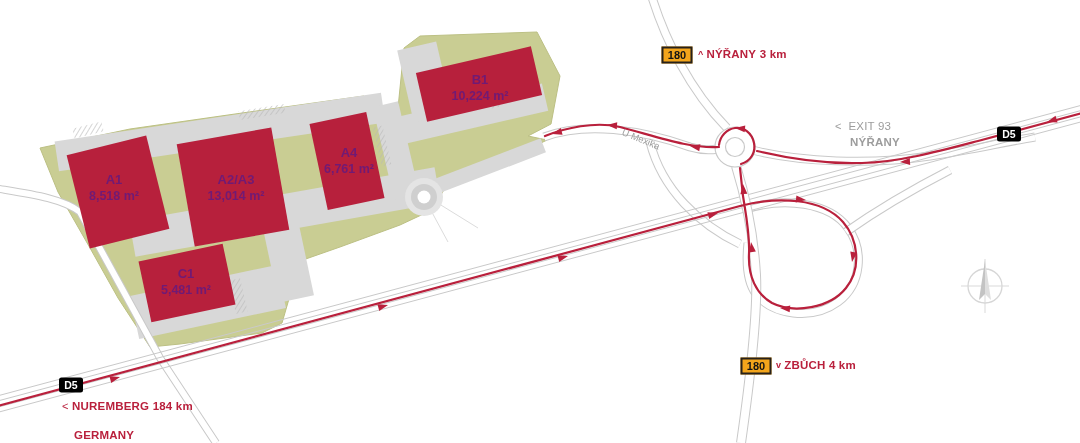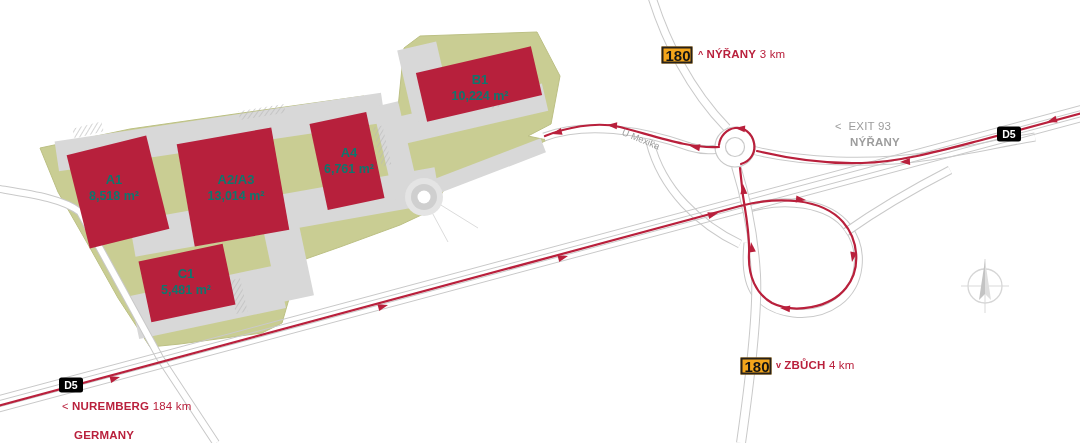--- a/index.html
+++ b/index.html
@@ -2,35 +2,35 @@
 <html><head>
 <meta charset="utf-8">
 <style>
   html,body{margin:0;padding:0;background:#fff;}
   #stage{position:relative;width:1080px;height:443px;background:#ffffff;overflow:hidden;
          font-family:"Liberation Sans",sans-serif;}
   #map-svg{position:absolute;left:0;top:0;}
 
   
   .lbl{position:absolute;white-space:nowrap;}
-  .bldg{transform:translate(-50%,-50%);text-align:center;color:#0f766e;line-height:17px;}
+  .bldg{transform:translate(-50%,-50%);text-align:center;color:#701a75;line-height:17px;}
   .bldg .bname{font-weight:bold;font-size:13px;display:block;}
   .bldg .barea{font-weight:bold;font-size:12.5px;display:block;}
 
   .dir{color:#b9203c;font-size:11.5px;font-weight:bold;letter-spacing:.2px;}
-  .dir .dist{font-weight:normal;}
+  .dir .dist{font-weight:bold;}
   .dir .caret{font-size:9px;font-weight:bold;vertical-align:1px;margin-right:3px;}
   .dir .chev{font-weight:normal;font-size:11px;}
   .graytxt{color:#9c9c9c;}
   .right-align{text-align:right;}
   .line2{display:block;}
 
   .badge180{position:absolute;transform:translate(-50%,-50%);width:27px;height:13px;
-    background:#f3a51b;border:2px solid #27211a;color:#141414;font-weight:bold;font-size:15px;
-    display:flex;align-items:center;justify-content:flex-end;line-height:1;}
+    background:#f3a51b;border:2px solid #27211a;color:#141414;font-weight:bold;font-size:11px;
+    display:flex;align-items:center;justify-content:center;line-height:1;}
   .badgeD5{position:absolute;transform:translate(-50%,-50%);width:24px;height:15px;
     background:#000000;border-radius:2.5px;color:#fff;font-weight:bold;font-size:10.5px;
     display:flex;align-items:center;justify-content:center;line-height:1;}
 
   .street-lbl{color:#9c9c9c;font-size:9.5px;transform:translate(-50%,-50%) rotate(22deg);}
 </style>
 </head>
 <body>
 
 <div id="stage">

